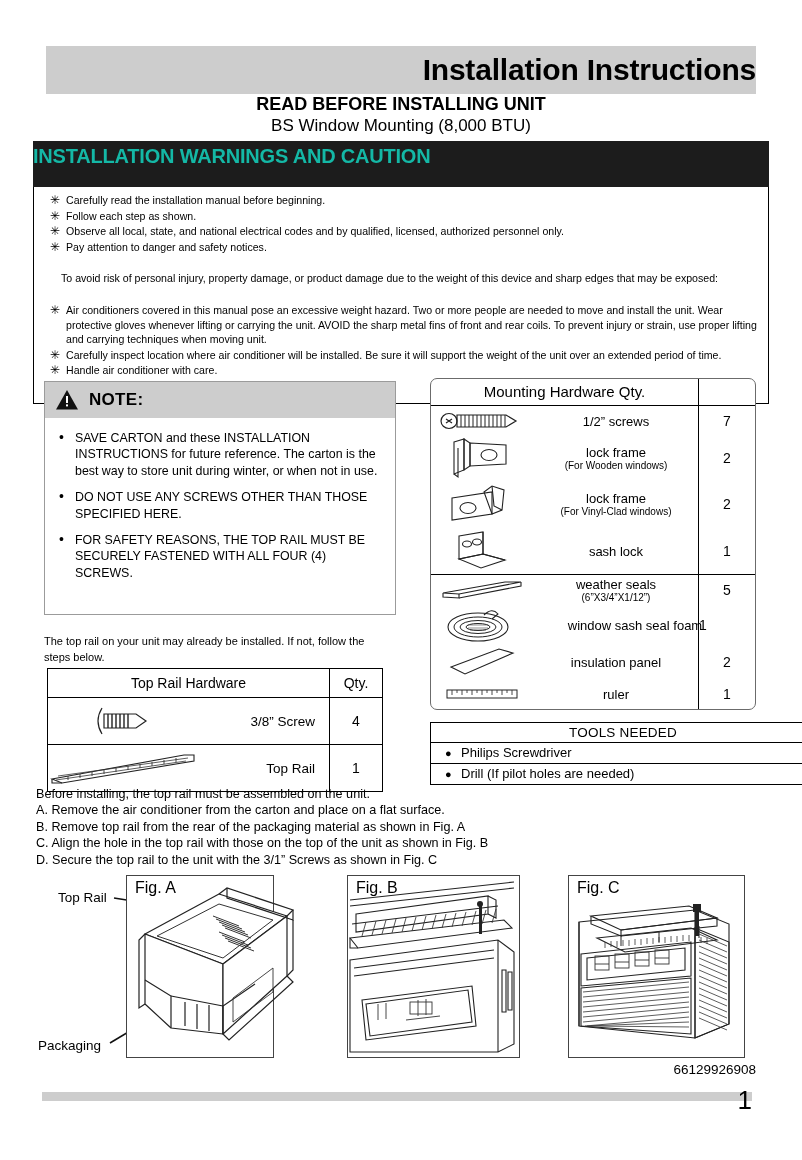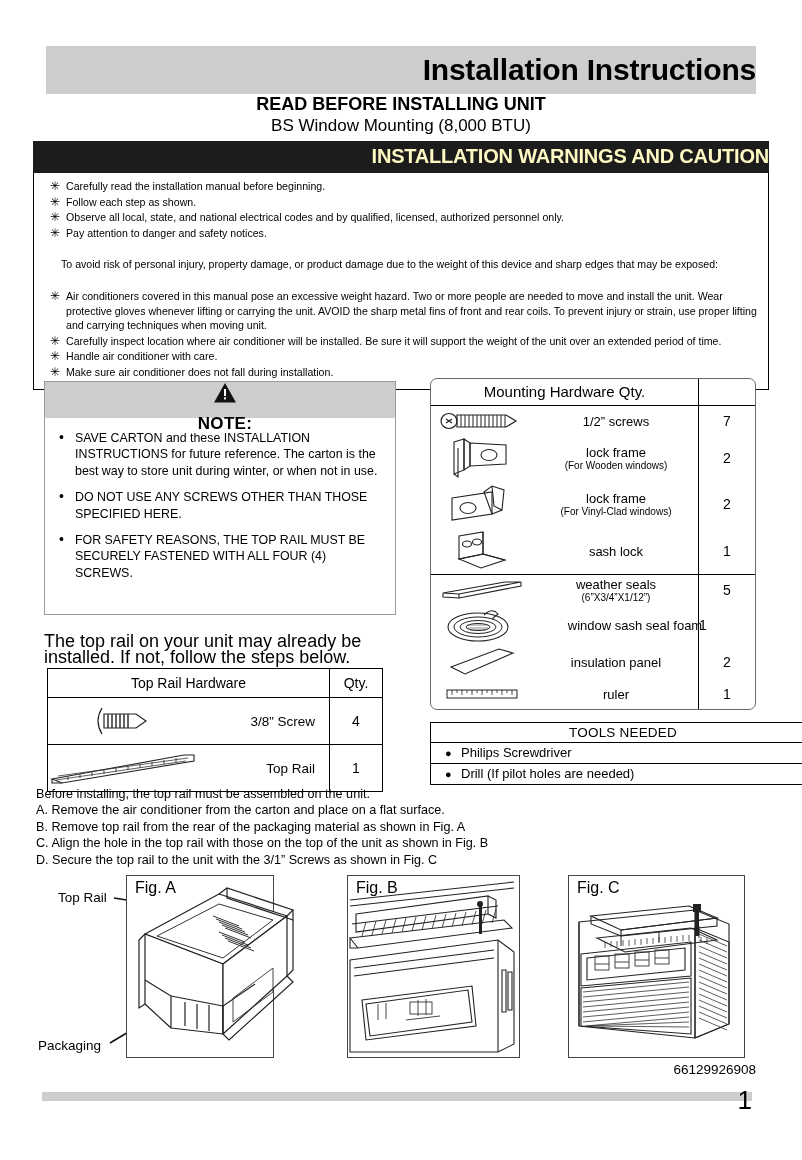--- a/index.html
+++ b/index.html
@@ -56,26 +56,26 @@
   }
 
   
   .warn-wrap {
     position: absolute;
     left: 33px; top: 141px;
     width: 736px;
   }
   .warn-header {
     background: #1c1c1c;
-    color: #fef9c3;
-    text-align: right;
+    color: #14b8a6;
+    text-align: left;
     font-size: 20px;
     font-weight: bold;
     line-height: 26px;
-    padding: 2px 0 4px 0;
+    padding: 2px 0 18px 0;
     letter-spacing: -0.2px;
   }
   .warn-body {
     border: 1px solid #000;
     border-top: none;
     padding: 6px 10px 8px 10px;
     font-size: 10.6px;
     line-height: 14.6px;
   }
   .warn-item {
@@ -103,21 +103,20 @@
     border: 1px solid #9b9b9b;
     box-sizing: border-box;
   }
   .note-header {
     background: #cdcdcd;
     height: 36px;
     display: flex;
     align-items: center;
     padding-left: 10px;
     gap: 10px;
-    flex-direction: column;
   }
   .tri-icon { display:block; }
   .note-title {
     font-size: 17px;
     font-weight: bold;
     letter-spacing: 0.3px;
   }
   .note-body {
     background: #fff;
     padding: 12px 12px 18px 10px;
@@ -216,21 +215,21 @@
     text-align: left;
     padding-left: 2px;
     font-size: 14px;
   }
 
   
   .tr-intro {
     position: absolute;
     left: 44px; top: 634px;
     width: 345px;
-    font-size: 18px;
+    font-size: 11px;
     line-height: 15.5px;
   }
   .tr-table {
     position: absolute;
     left: 47px; top: 668px;
     width: 336px;
     border: 1px solid #000;
     box-sizing: border-box;
     border-collapse: collapse;
   }

